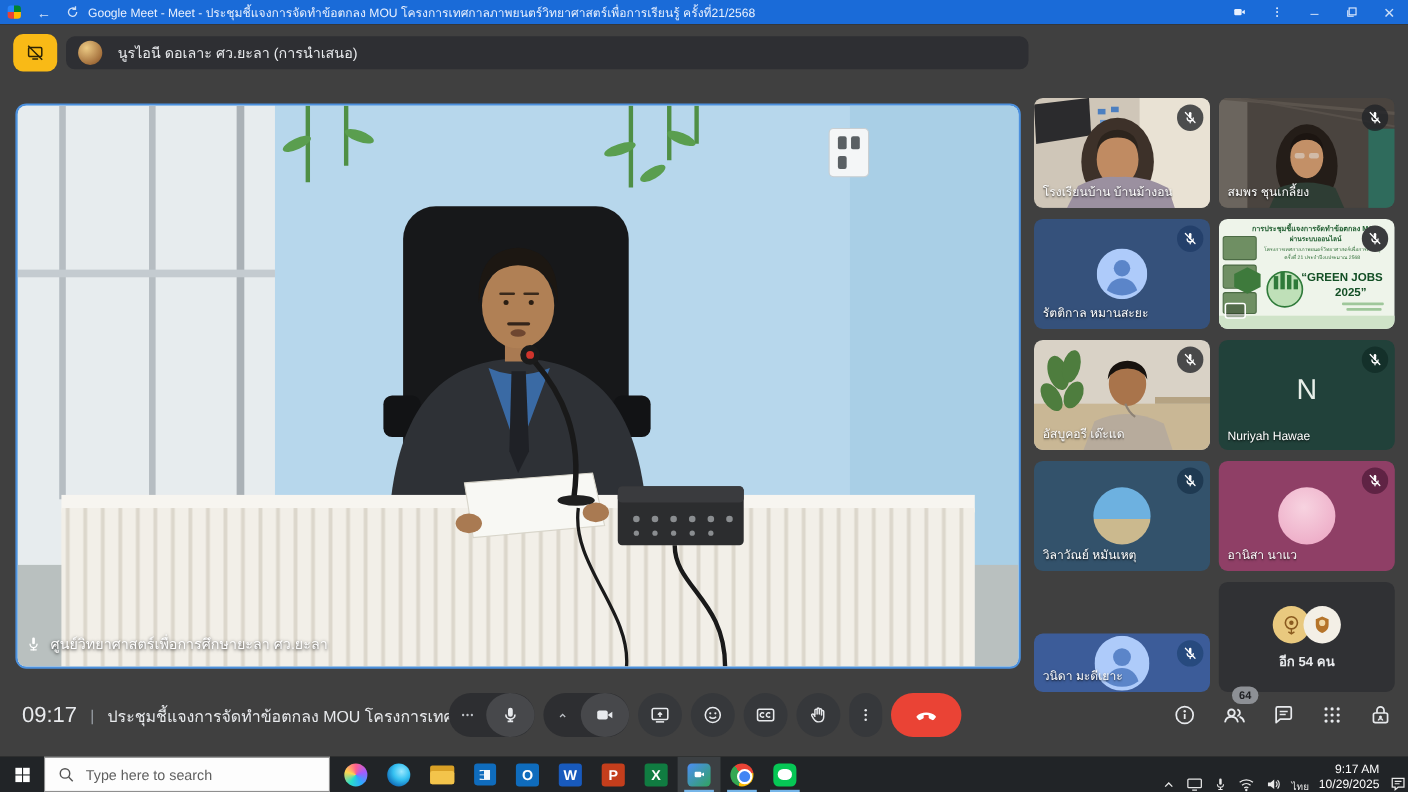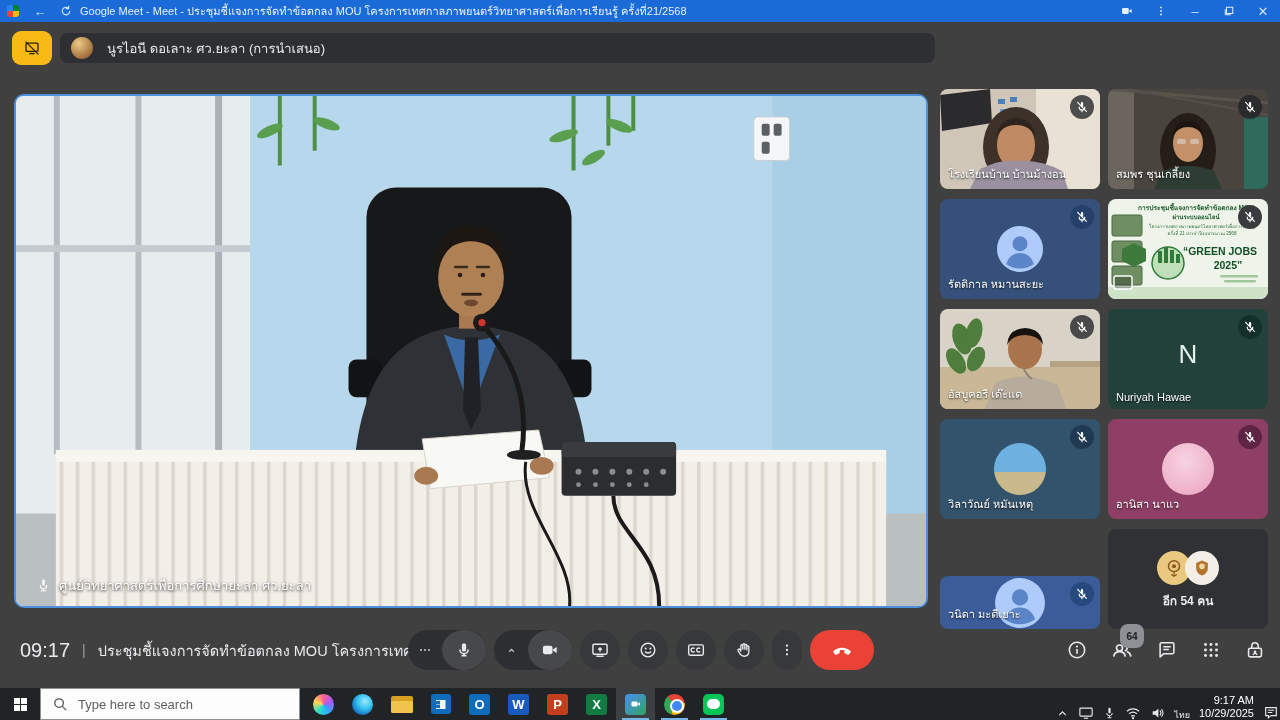--- a/index.html
+++ b/index.html
@@ -26,21 +26,21 @@
   .notif-pill { position:absolute; top:11px; left:60px; width:875px; height:30px; border-radius:8px;
     background:#2e2f33; display:flex; align-items:center; }
   .notif-avatar { width:22px; height:22px; border-radius:50%; margin-left:11px;
     background:radial-gradient(circle at 35% 30%, #ecca84, #a5713d 70%, #6b4522); }
   .notif-text { color:#e8eaed; font-size:13px; margin-left:14px; white-space:nowrap; }
 
   
   .main-video { position:absolute; top:72px; left:14px; width:914px; height:514px;
     border-radius:10px; overflow:hidden; border:2px solid #4c90dd; background:#b7d7ec; }
   .main-video svg.scene { position:absolute; inset:0; width:100%; height:100%; }
-  .mv-label { position:absolute; left:20px; bottom:10px; display:flex; align-items:center; gap:8px;
+  .mv-label { position:absolute; left:7px; bottom:10px; display:flex; align-items:center; gap:8px;
     color:#fff; font-size:13px; text-shadow:0 1px 3px rgba(0,0,0,.85); }
 
   
   .ptiles { position:absolute; top:67px; left:940px; width:328px;
     display:grid; grid-template-columns:160px 160px; grid-auto-rows:100px; gap:10px 8px; }
   .tile { position:relative; border-radius:8px; overflow:hidden; background:#3c4043; }
   .tile svg.tscene { position:absolute; inset:0; width:100%; height:100%; }
   .tname { position:absolute; left:8px; bottom:6px; color:#fff; font-size:11px;
     text-shadow:0 1px 2px rgba(0,0,0,.85); white-space:nowrap; max-width:140px; overflow:hidden; }
   .moff { position:absolute; top:6px; right:6px; width:24px; height:24px; border-radius:50%;
@@ -73,21 +73,21 @@
   .cpill { height:40px; border-radius:20px; background:#2d2e31; display:flex; align-items:center; }
   .pill-left { width:34px; display:flex; align-items:center; justify-content:center; }
   .pill-right { width:44px; height:40px; border-radius:50%; background:#47484b;
     display:flex; align-items:center; justify-content:center; }
   .cbtn { width:40px; height:40px; border-radius:50%; background:#36383b;
     display:flex; align-items:center; justify-content:center; }
   .cbtn.narrow { width:30px; border-radius:15px; }
   .cbtn.end { width:64px; border-radius:20px; background:#ea4335; }
   .rbtns { position:absolute; right:14px; display:flex; align-items:center; gap:22px; }
   .ricon { position:relative; display:flex; align-items:center; justify-content:center; }
-  .badge { position:absolute; top:-14px; left:10px; min-width:24px; height:24px; border-radius:8px;
+  .badge { position:absolute; top:-14px; left:10px; min-width:24px; height:16px; border-radius:8px;
     background:#8d9095; color:#202124; font-size:10px; font-weight:bold;
     display:flex; align-items:center; justify-content:center; padding:8px 4px; }
 
   
   .taskbar { position:absolute; bottom:0; left:0; width:1280px; height:32px; background:#212427; display:flex; }
   .tb-start { width:40px; height:32px; display:flex; align-items:center; justify-content:center; }
   .win-logo { display:grid; grid-template-columns:6px 6px; grid-template-rows:6px 6px; gap:1px; }
   .win-logo i { background:#fefefe; }
   .tb-search { width:260px; height:32px; background:#fdfdfd; border:1px solid #8f8f8f;
     display:flex; align-items:center; }

